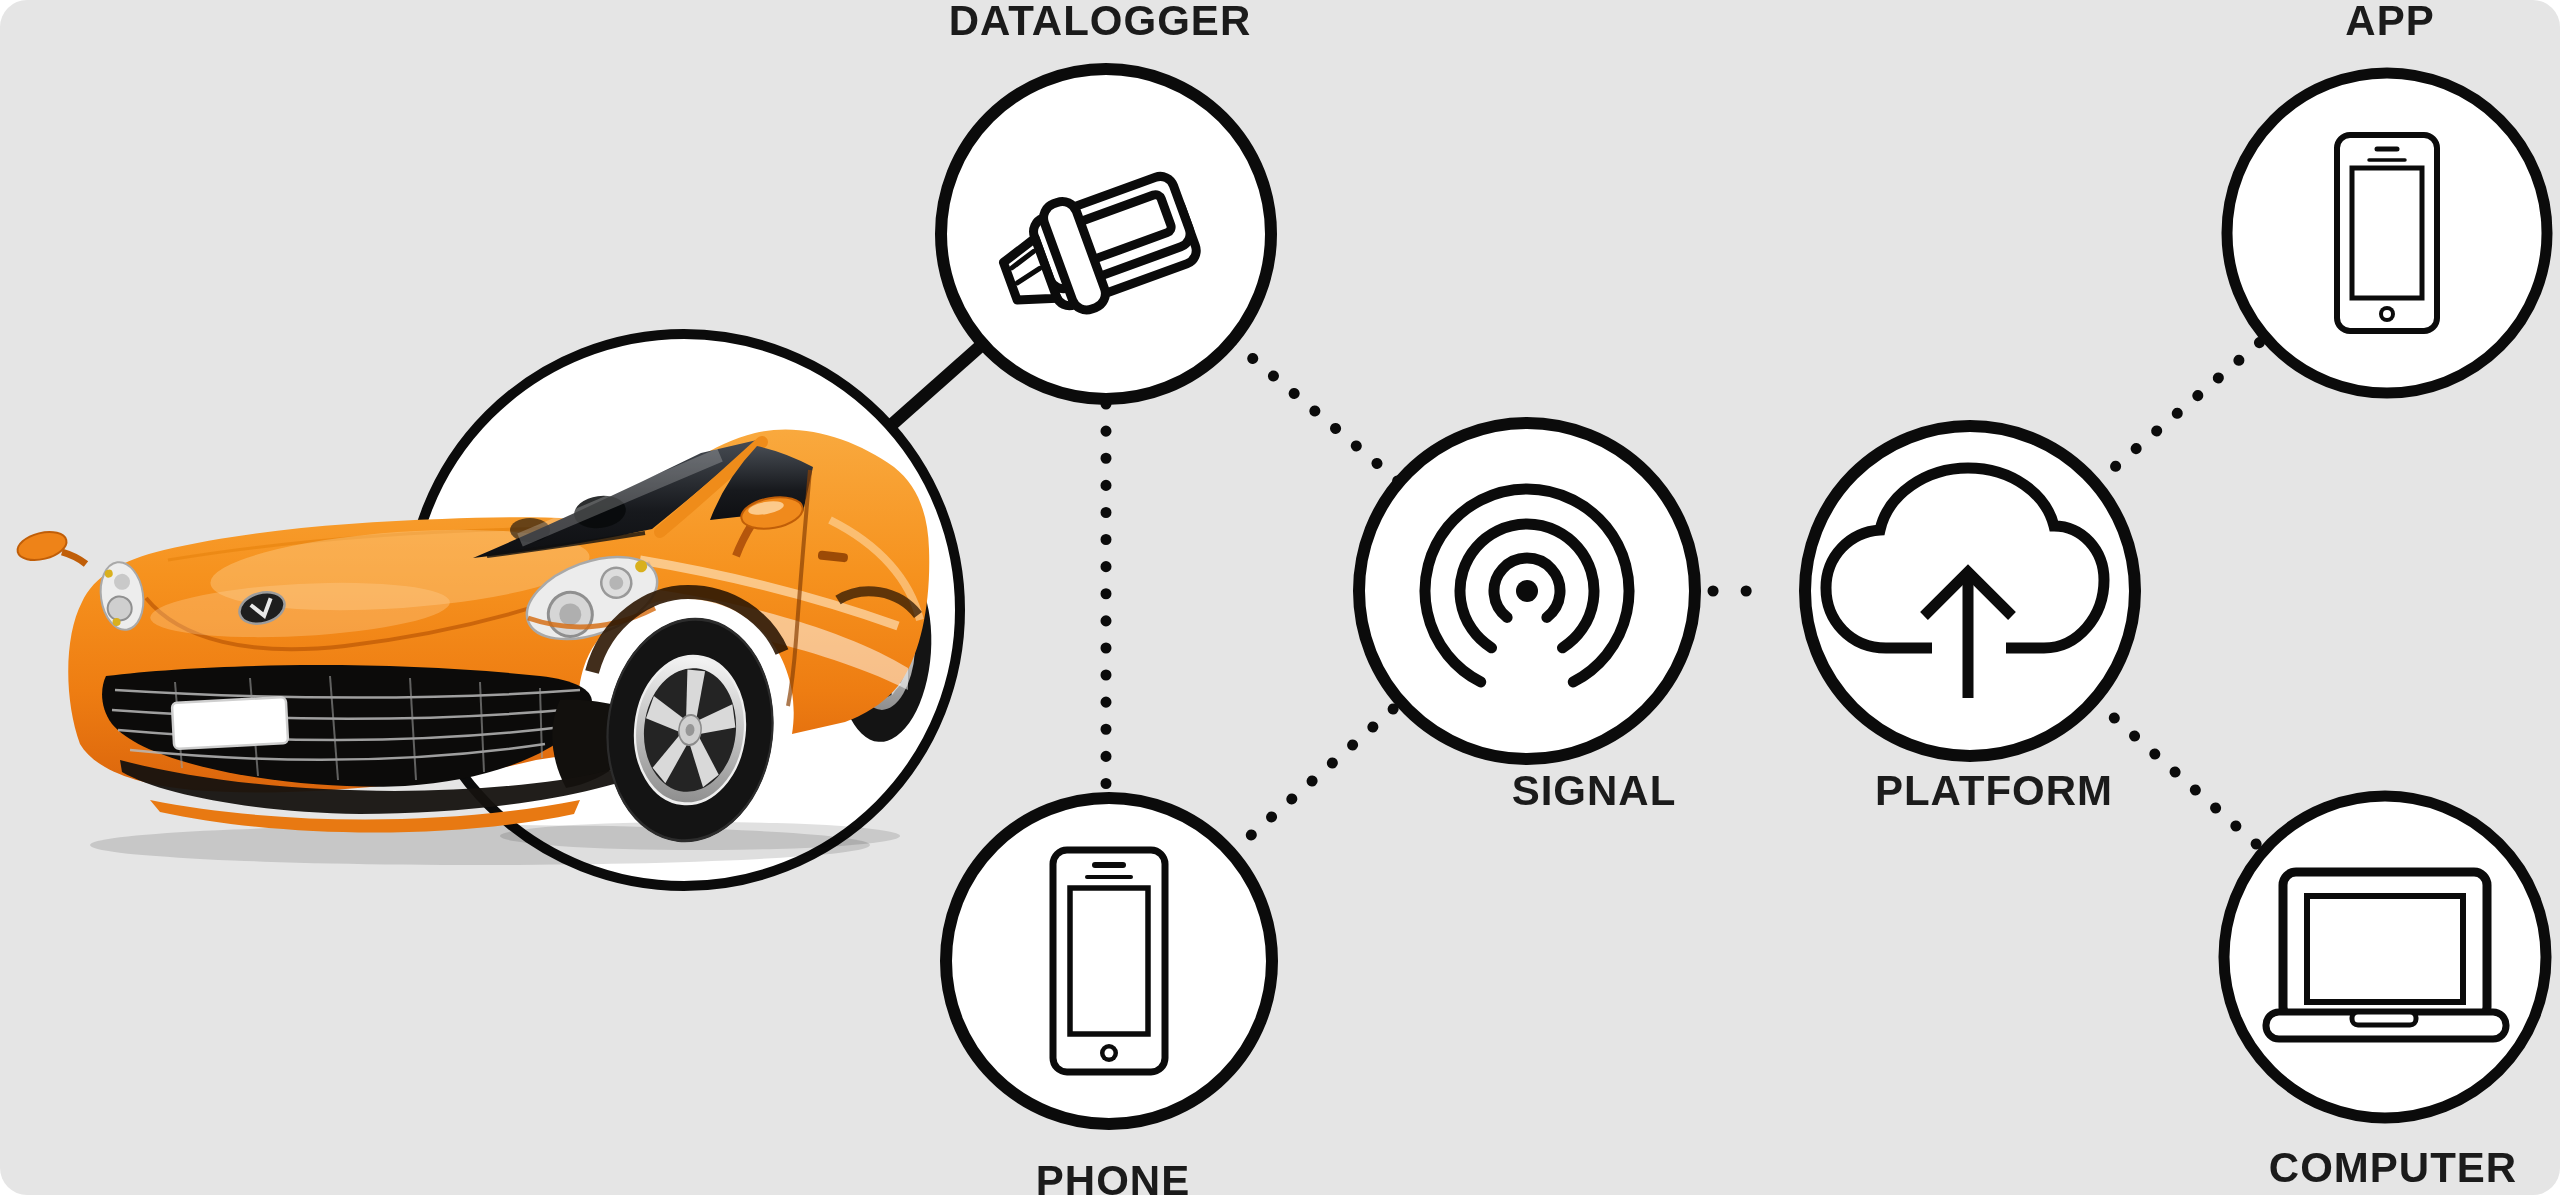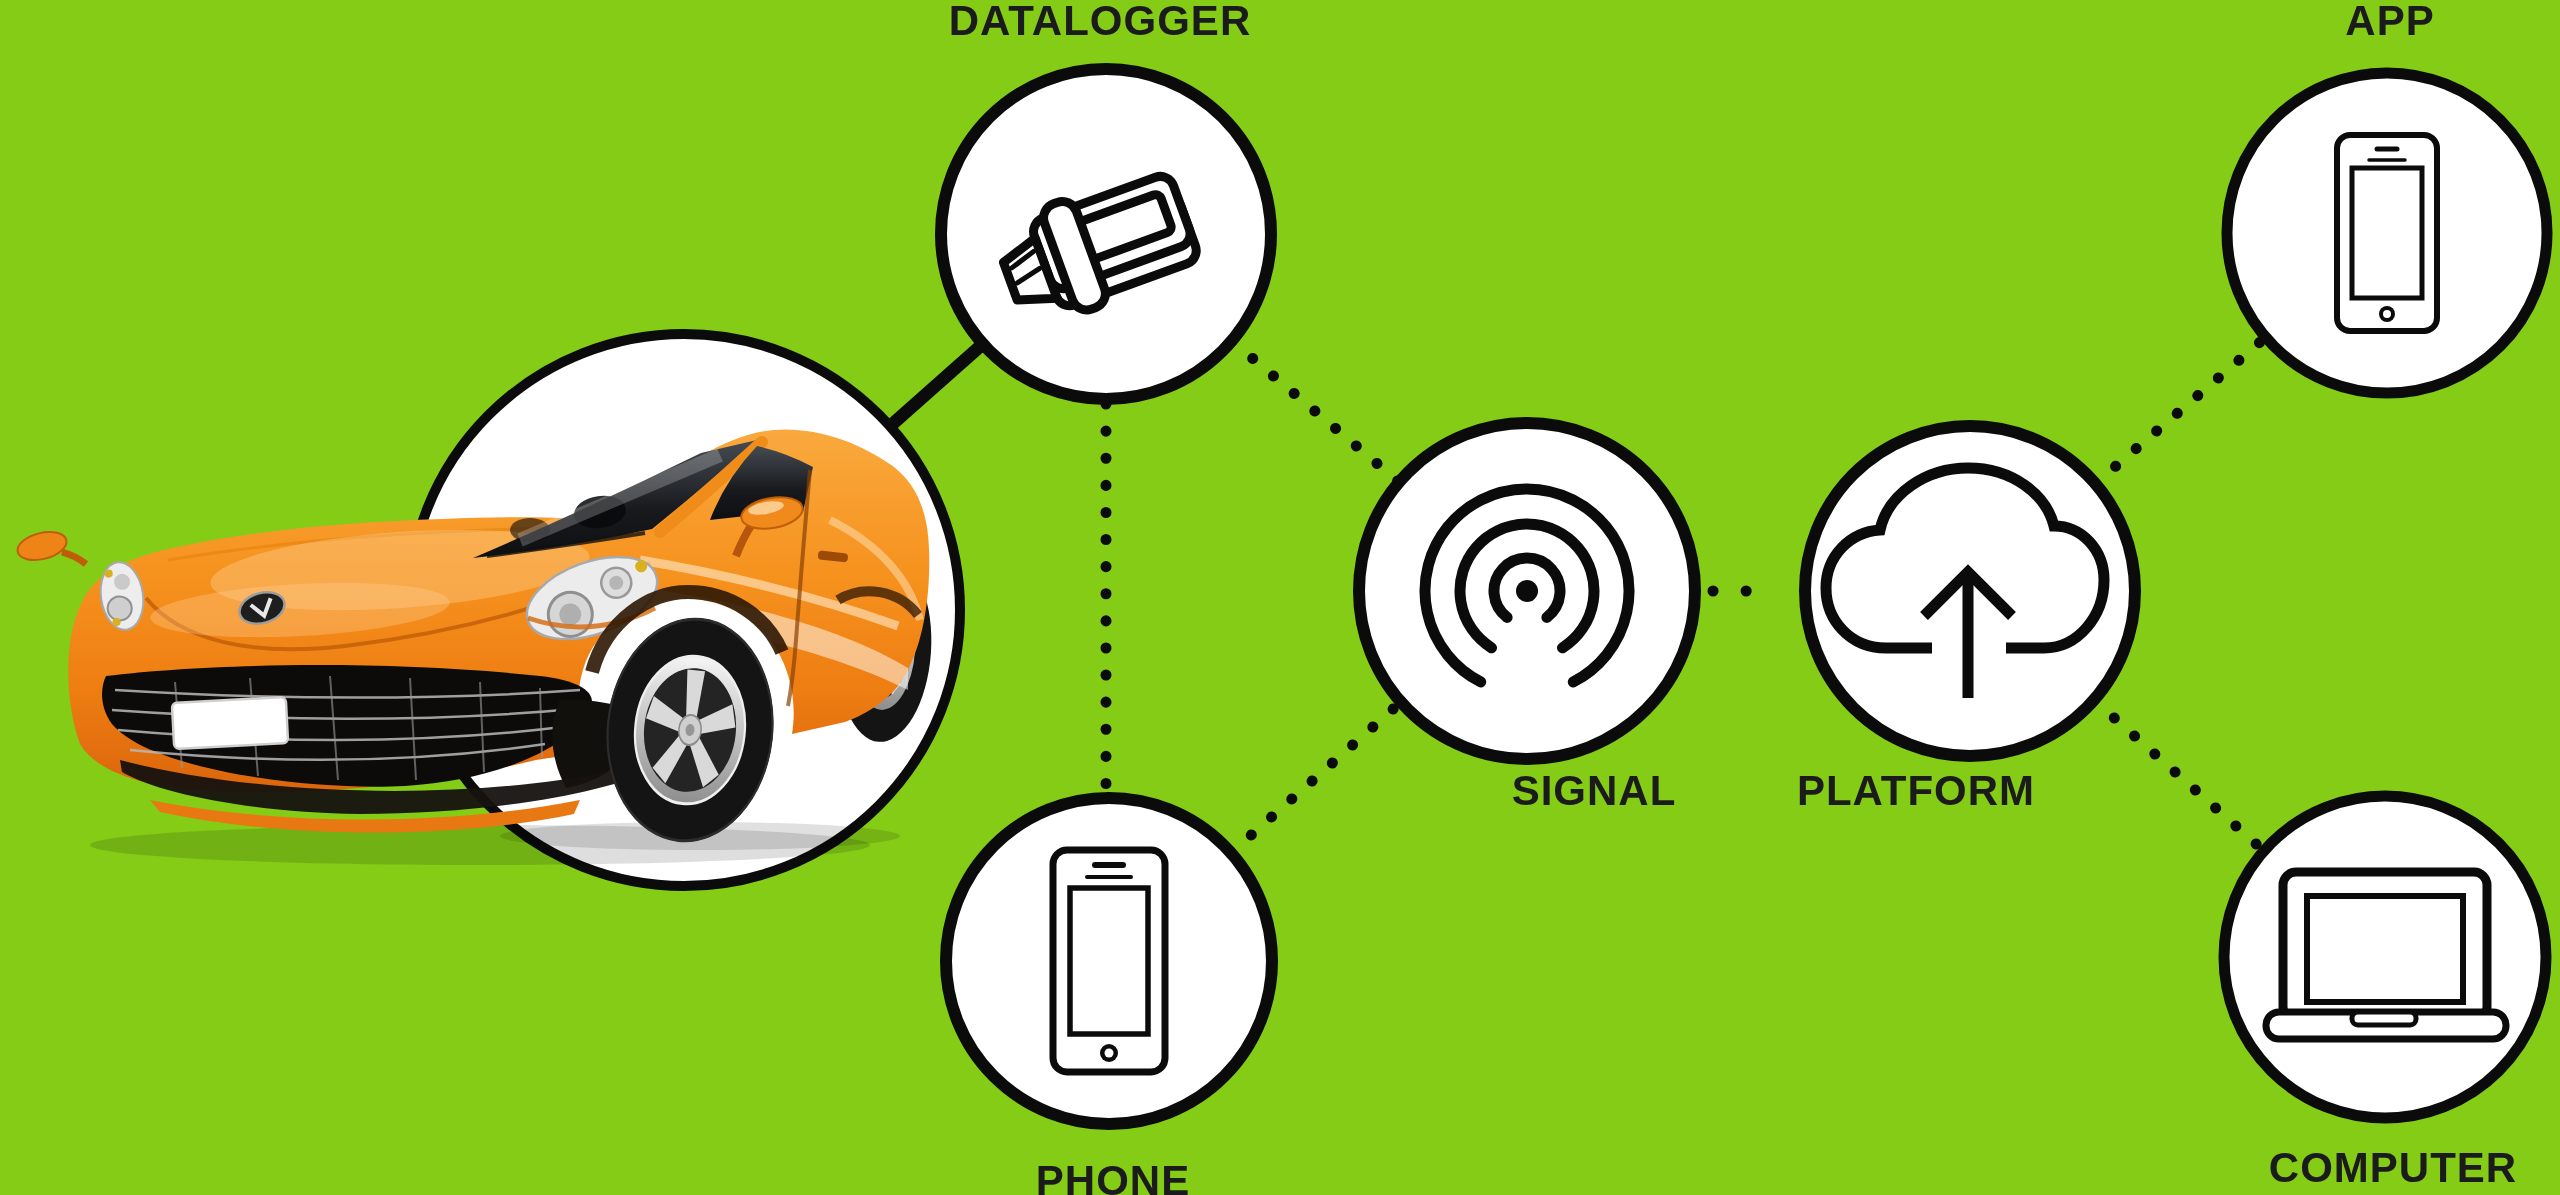--- a/index.html
+++ b/index.html
@@ -1,21 +1,22 @@
 <!DOCTYPE html>
 <html><head>
 <meta charset="utf-8">
 <style>
   html,body{margin:0;padding:0;background:#ffffff;}
   .stage{
     position:relative;
     width:2560px;height:1195px;
-    background:#84cc16;
+    background:#e5e5e5;
     overflow:hidden;
     font-family:"Liberation Sans", sans-serif;
+    border-radius:27px;
   }
   .stage svg{position:absolute;left:0;top:0;}
   .node-label{
     position:absolute;
     transform:translate(-50%,-50%);
     font-size:42px;
     font-weight:700;
     letter-spacing:1px;
     color:#1b1b1b;
     white-space:nowrap;
@@ -270,16 +271,16 @@
       <rect x="2307" y="896" width="156" height="106" fill="none" stroke="#0b0b0b" stroke-width="6"></rect>
       <rect x="2266" y="1012" width="240" height="27" rx="13" fill="#ffffff" stroke="#0b0b0b" stroke-width="7"></rect>
       <rect x="2352" y="1012" width="64" height="13" rx="6" fill="#ffffff" stroke="#0b0b0b" stroke-width="5"></rect>
     </g>
   </g>
 </svg>
 
   <div class="node-label" style="left:1100px;top:21px">DATALOGGER</div>
   <div class="node-label" style="left:2390px;top:21px">APP</div>
   <div class="node-label" style="left:1594px;top:791px">SIGNAL</div>
-  <div class="node-label" style="left:1916px;top:791px">PLATFORM</div>
+  <div class="node-label" style="left:1994px;top:791px">PLATFORM</div>
   <div class="node-label" style="left:1113px;top:1181px">PHONE</div>
   <div class="node-label" style="left:2393px;top:1168px">COMPUTER</div>
 </div>
 
 </body></html>

